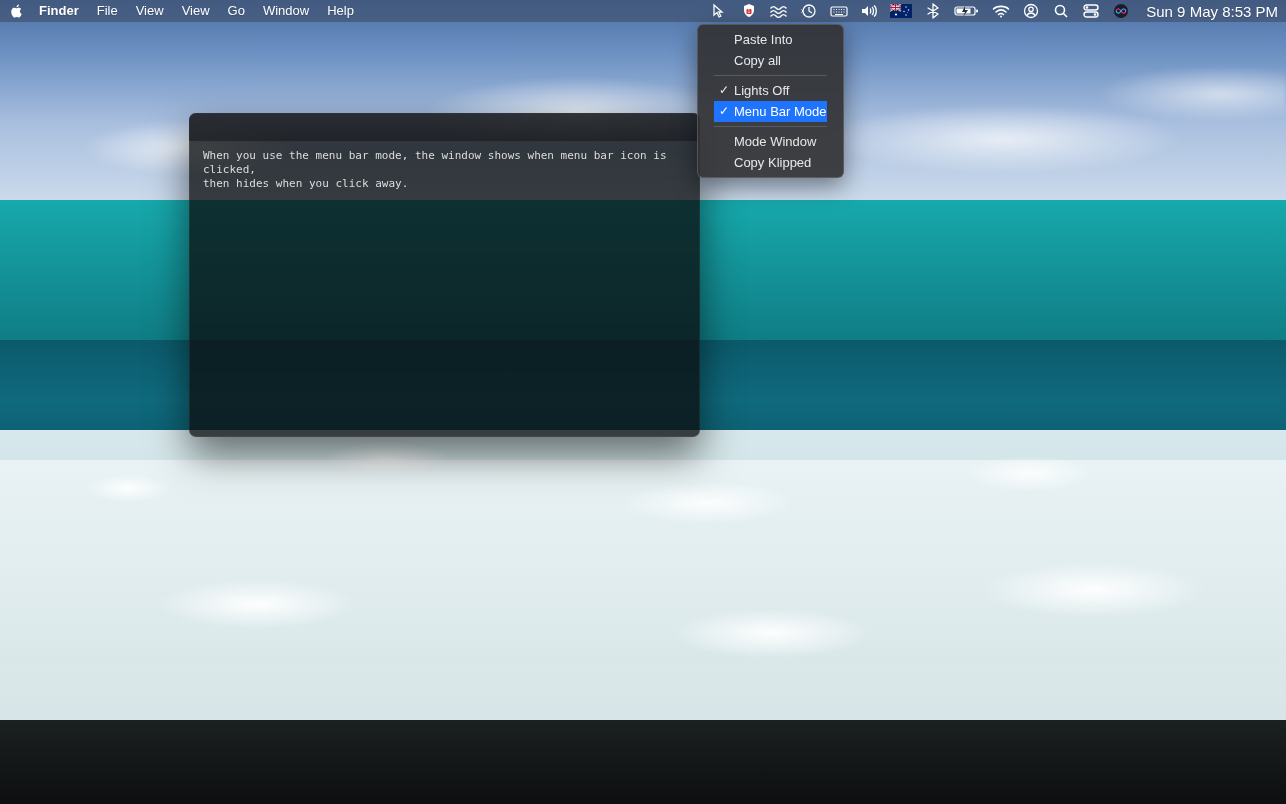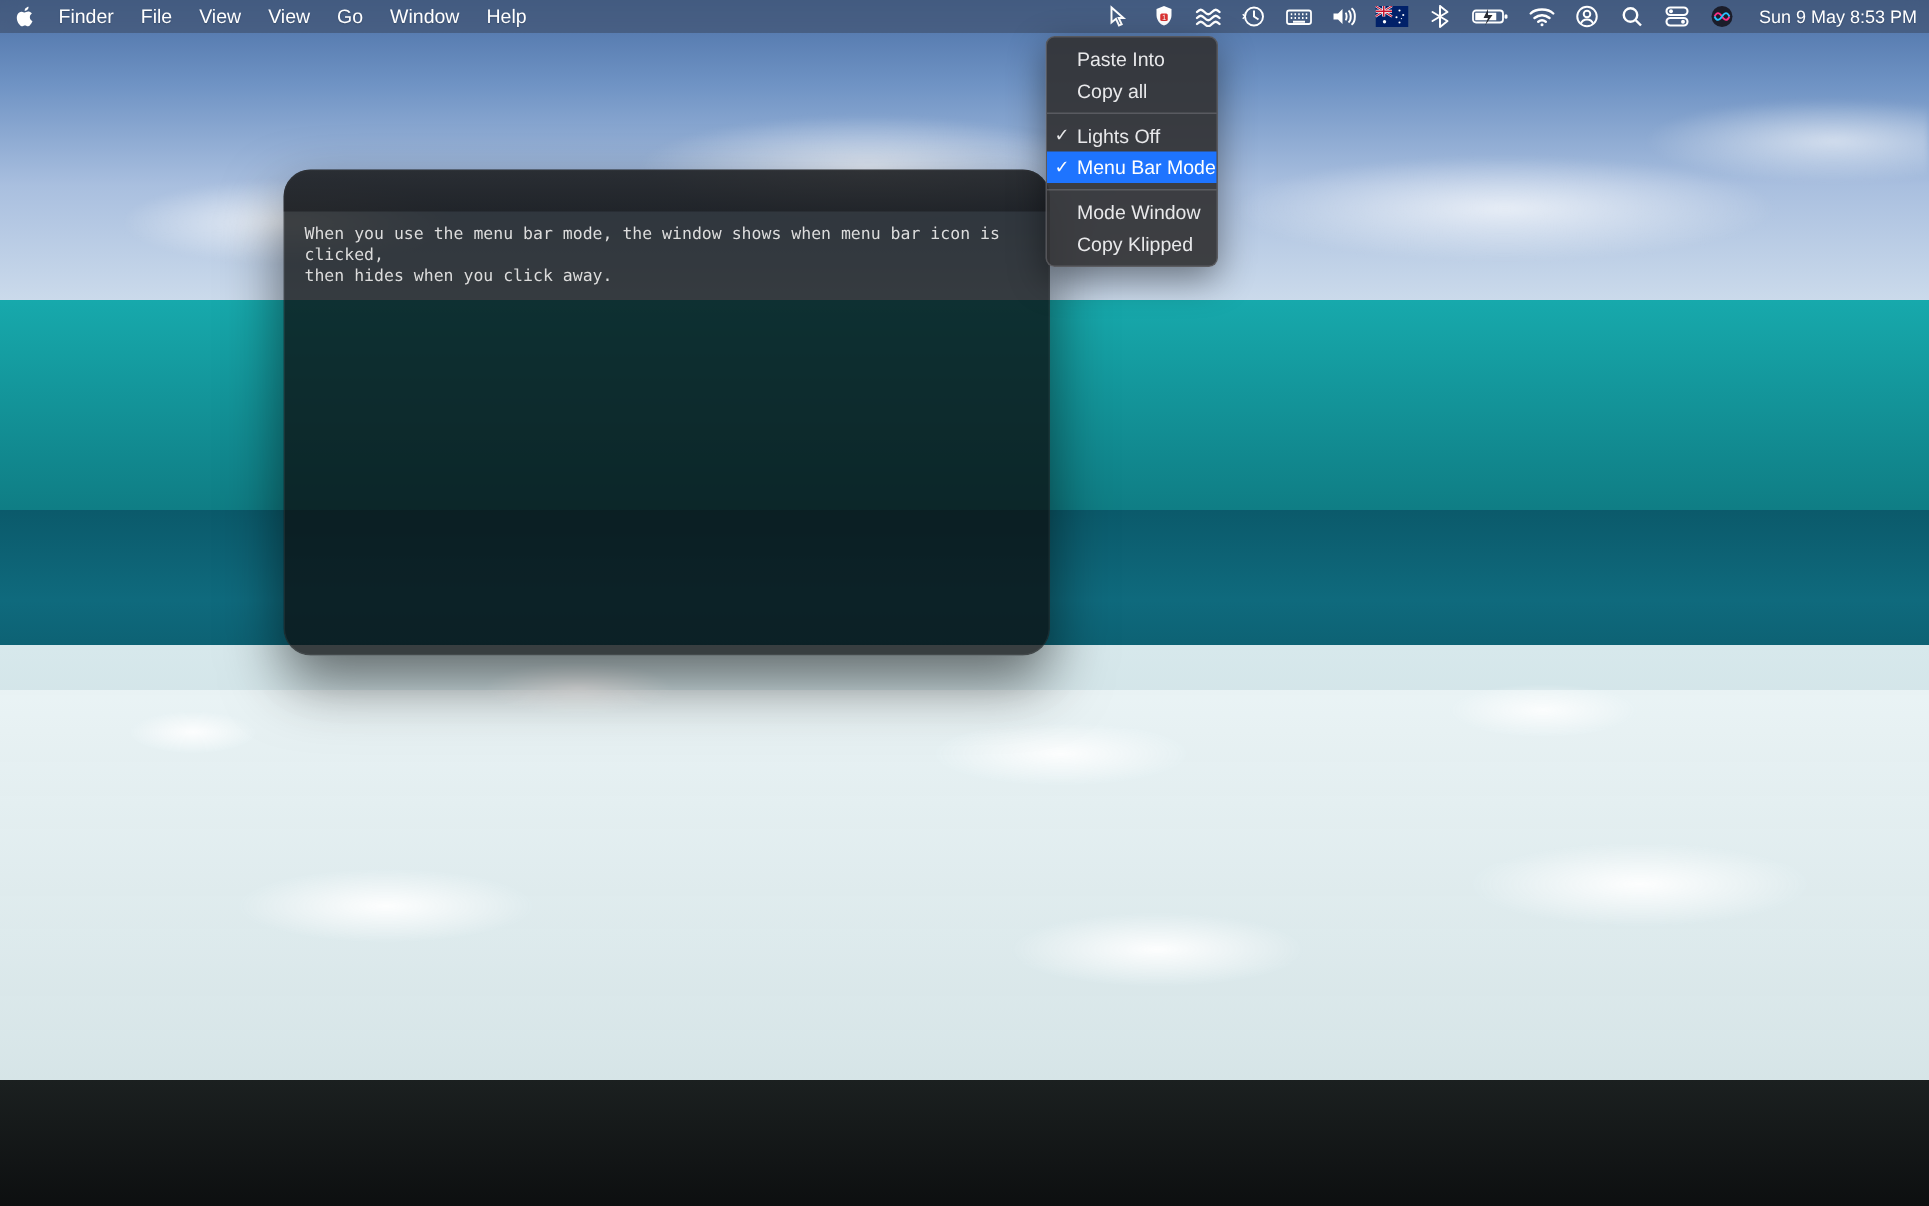--- a/index.html
+++ b/index.html
@@ -53,38 +53,38 @@
     backdrop-filter:blur(6px);
     display:flex;align-items:center;
     color:#fff;font-size:13px;
     padding:0 8px 0 10px;
     box-sizing:border-box;
     z-index:100;
     text-shadow:0 1px 1px rgba(0,0,0,.2);
   }
   .menubar .app-menu{display:flex;align-items:center;gap:0;}
   .menubar .app-menu span{padding:0 9px;line-height:22px;cursor:default;}
-  .menubar .app-menu .appname{font-weight:400;}
+  .menubar .app-menu .appname{font-weight:700;}
   .menubar .apple{width:14px;height:14px;display:inline-block;margin-right:6px;}
   .menubar .spacer{flex:1;}
   .menubar .status{display:flex;align-items:center;gap:12px;}
   .menubar .status .mi{display:flex;align-items:center;justify-content:center;width:18px;height:18px;}
-  .menubar .status .clock{padding-left:4px;white-space:nowrap;font-size:12px;}
+  .menubar .status .clock{padding-left:4px;white-space:nowrap;font-size:15px;}
   .menubar svg{display:block;}
 
   
   .dropdown{
     position:absolute;
     top:24px;left:697px;
     width:113px;
     background:rgba(50,50,52,.92);
     border:1px solid rgba(120,120,125,.5);
     border-radius:6px;
     box-shadow:0 8px 24px rgba(0,0,0,.45);
-    padding:4px 0;
+    padding:4px 16px;
     color:#e8e8ea;
     font-size:13px;
     z-index:200;
   }
   .dropdown .item{
     position:relative;
     padding:2px 12px 2px 20px;
     line-height:17px;
     white-space:nowrap;
     cursor:default;
@@ -100,21 +100,21 @@
     border:none;border-top:1px solid rgba(150,150,155,.35);
     margin:4px 0;
   }
 
   
   .klipped-window{
     position:absolute;
     top:113px;left:189px;
     width:511px;height:324px;
     background:rgba(12,14,16,.78);
-    border-radius:18px;
+    border-radius:7px;
     box-shadow:0 0 0 1px rgba(255,255,255,.06) inset,0 18px 40px rgba(0,0,0,.55);
     z-index:50;
     overflow:hidden;
   }
   .klipped-window .titlebar{
     height:28px;
     background:linear-gradient(rgba(40,42,46,.6),rgba(22,24,28,.6));
   }
   .klipped-window .body{
     padding:8px 14px;

